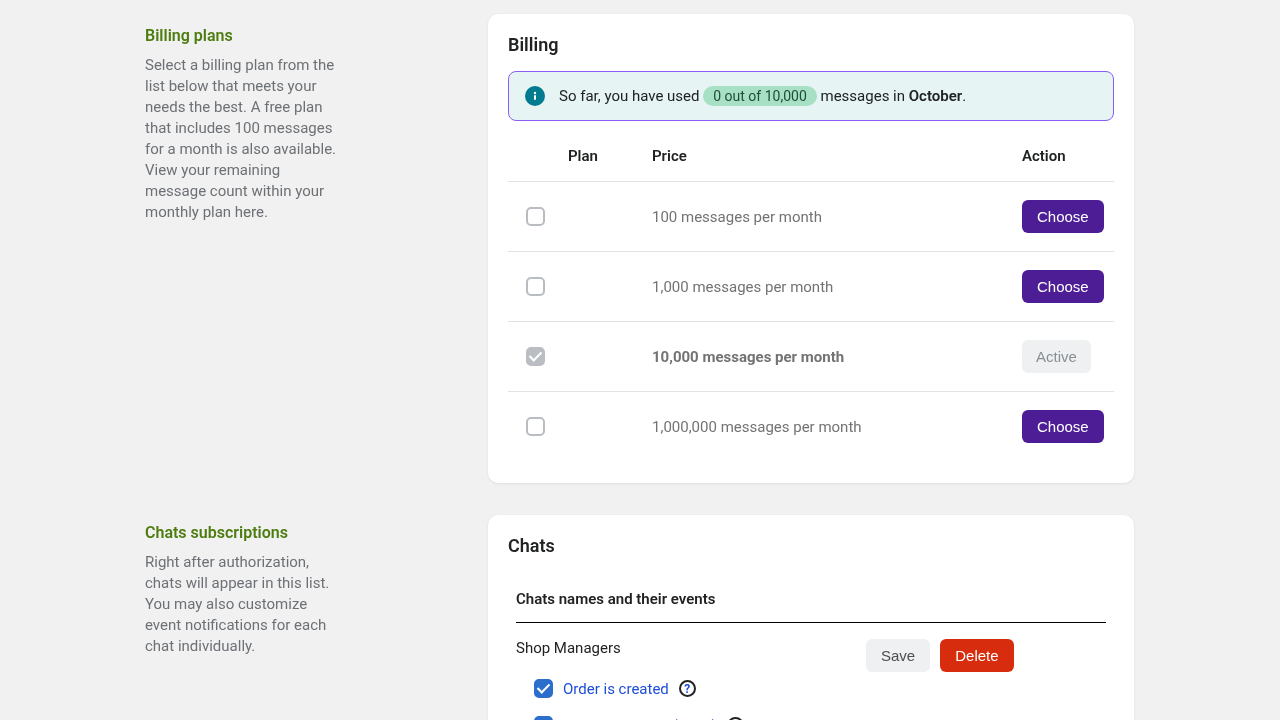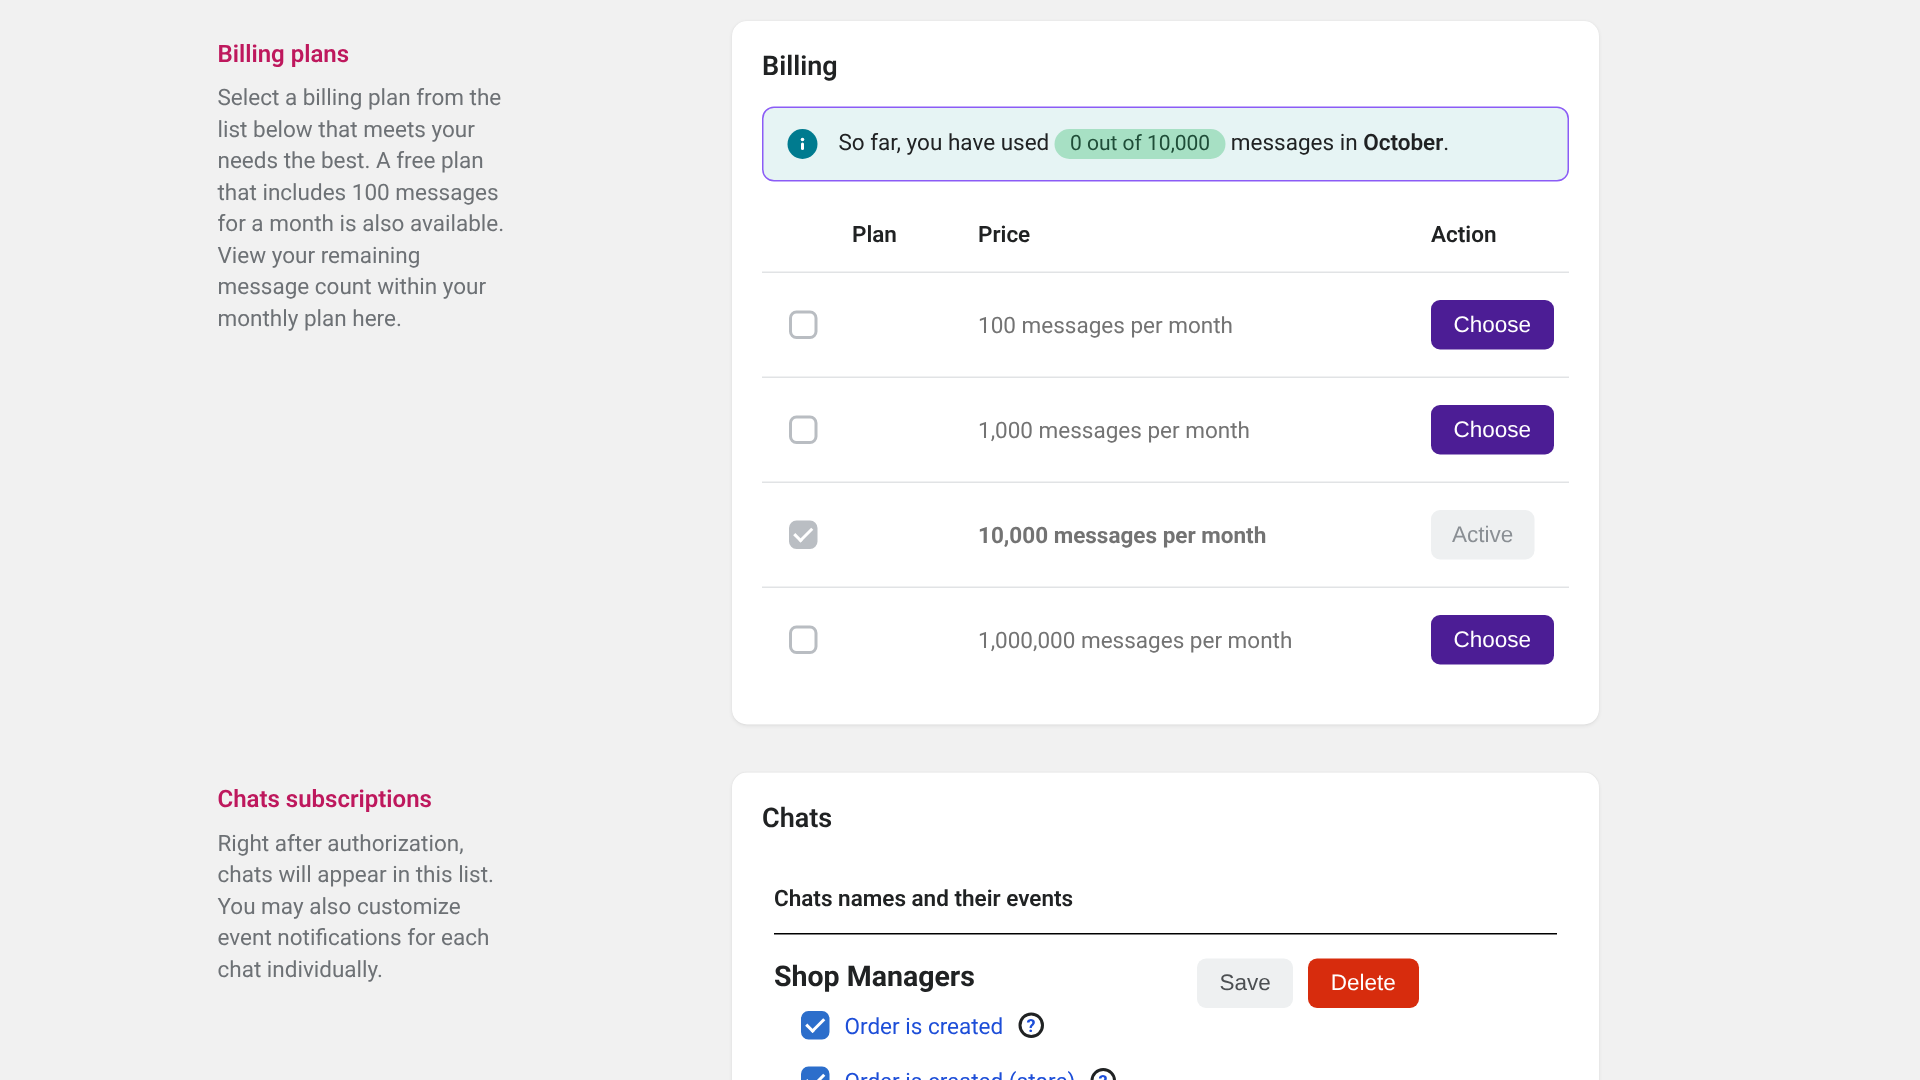--- a/index.html
+++ b/index.html
@@ -26,33 +26,33 @@
     width: 344px;
     padding: 26px 0 0 145px;
   }
   .section-desc.sec2 {
     padding-top: 22px;
   }
   .section-title {
     font-size: 16px;
     font-weight: 600;
     margin-bottom: 10px;
-    color: #be185d;
+    color: #4d7c0f;
   }
   .section-title.sec2 { font-size: 16px; }
   .section-text {
     font-size: 15px;
     line-height: 1.40;
     color: #6d7175;
   }
   .card {
     background: #fff;
     border-radius: 10px;
     box-shadow: 0 1px 3px rgba(0,0,0,0.07), 0 0 1px rgba(0,0,0,0.05);
-    width: 578px;
+    width: 646px;
     margin-top: 14px;
     padding: 20px 20px 22px 20px;
     margin-left: 104px;
   }
   .card.chats-card {
     padding-bottom: 0;
   }
   .card-title {
     font-size: 18px;
     font-weight: 600;
@@ -176,23 +176,23 @@
     border-bottom: 1px solid #000000;
     font-size: 15px;
     font-weight: 600;
   }
   .chat-row {
     display: grid;
     grid-template-columns: 1fr 240px;
     padding: 16px 0 0 0;
   }
   .chat-name {
-    font-size: 19px;
-    font-weight: 700;
-    margin-bottom: 12px;
+    font-size: 15px;
+    font-weight: 400;
+    margin-bottom: 22px;
   }
   .chat-actions {
     display: flex;
     gap: 10px;
     align-items: flex-start;
   }
   .event-line {
     display: flex;
     align-items: center;
     gap: 10px;

